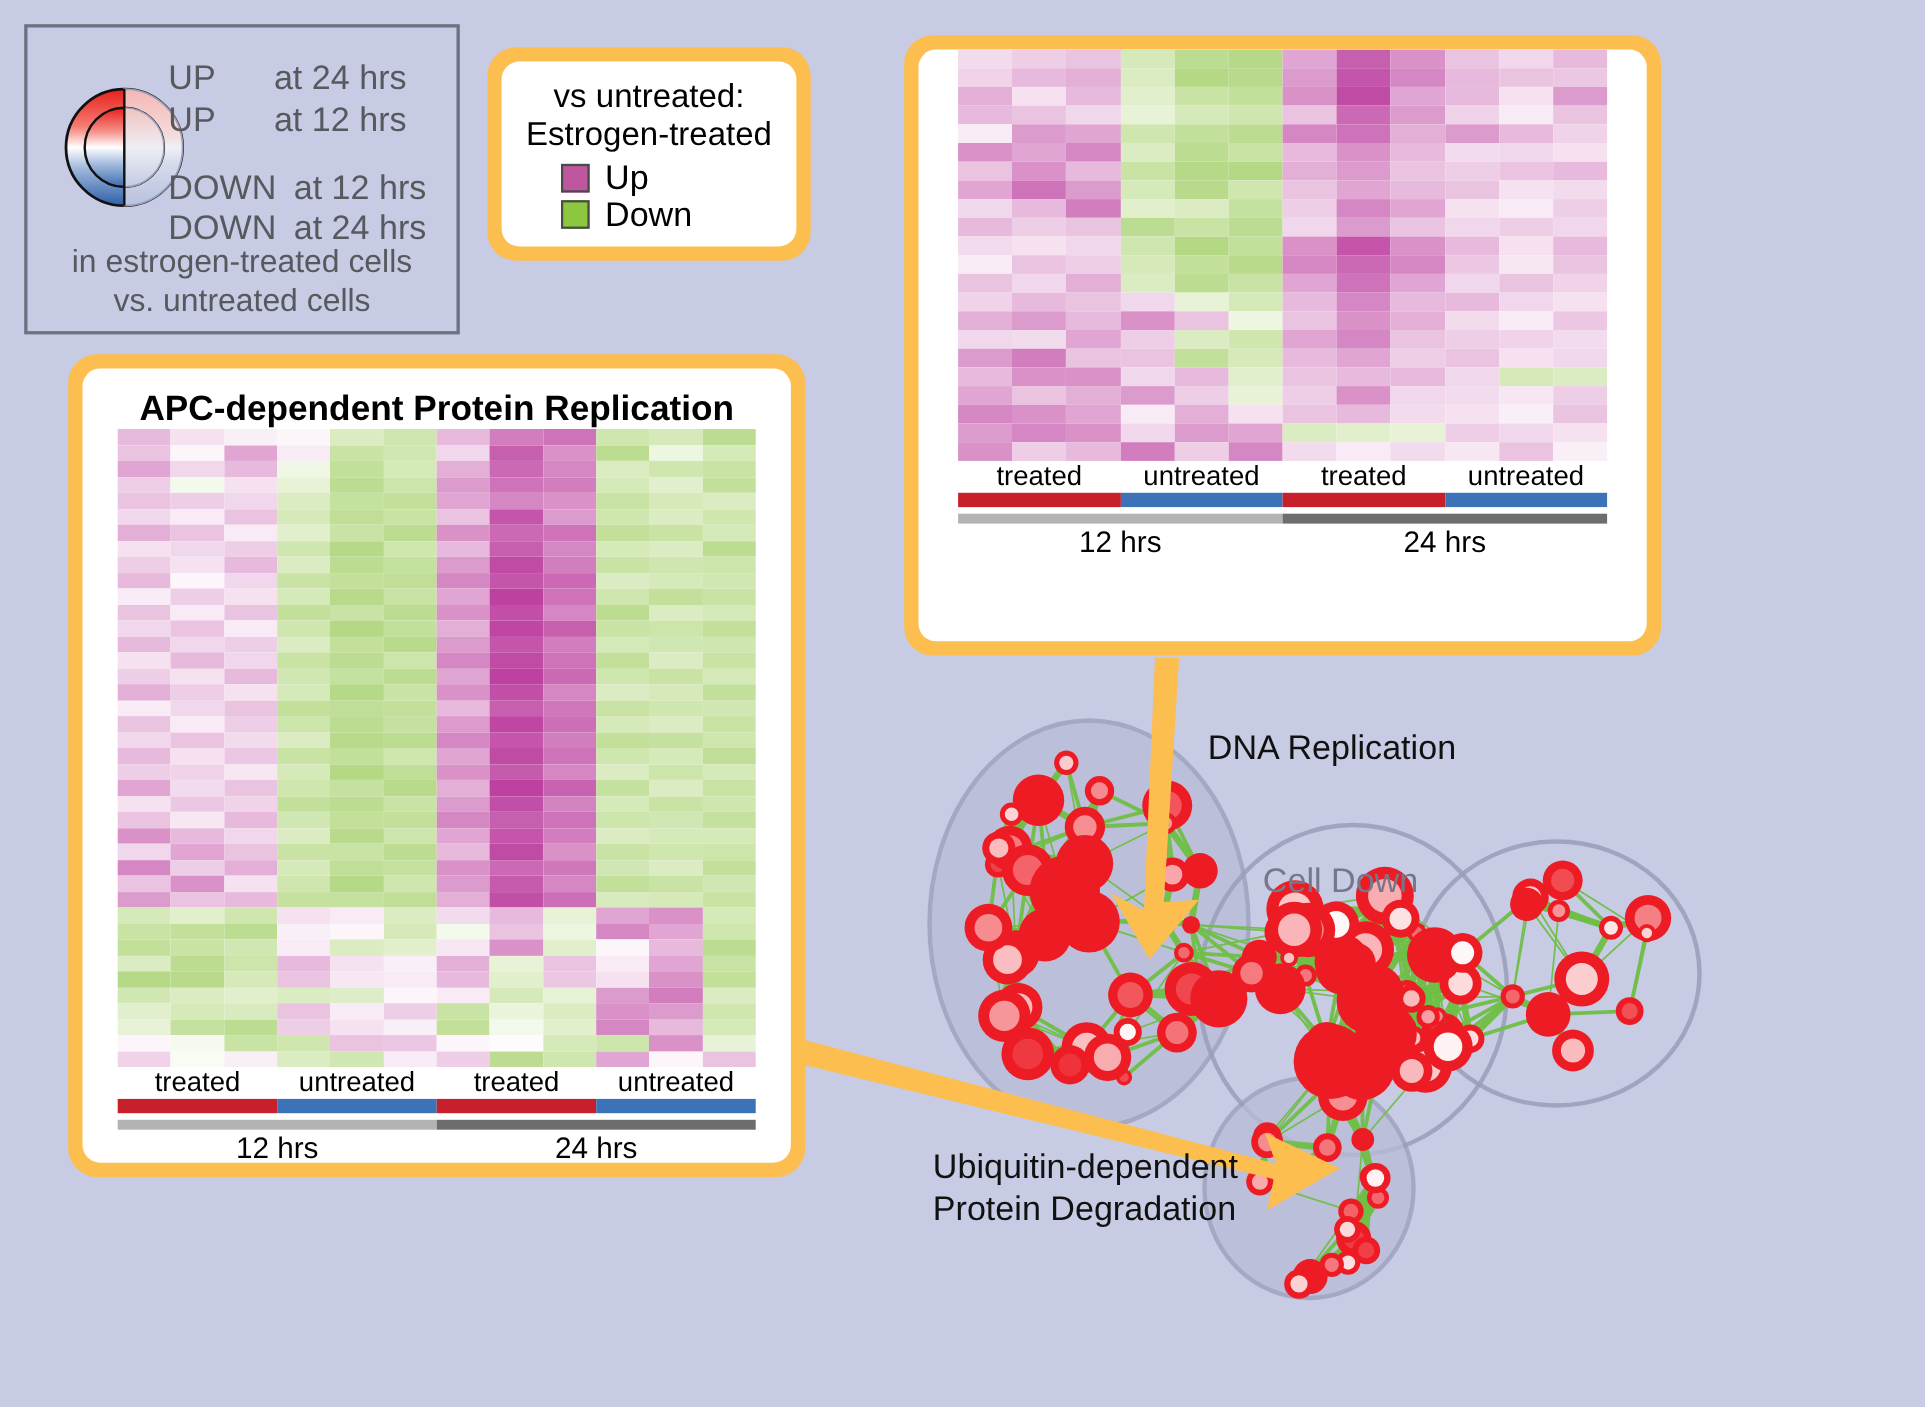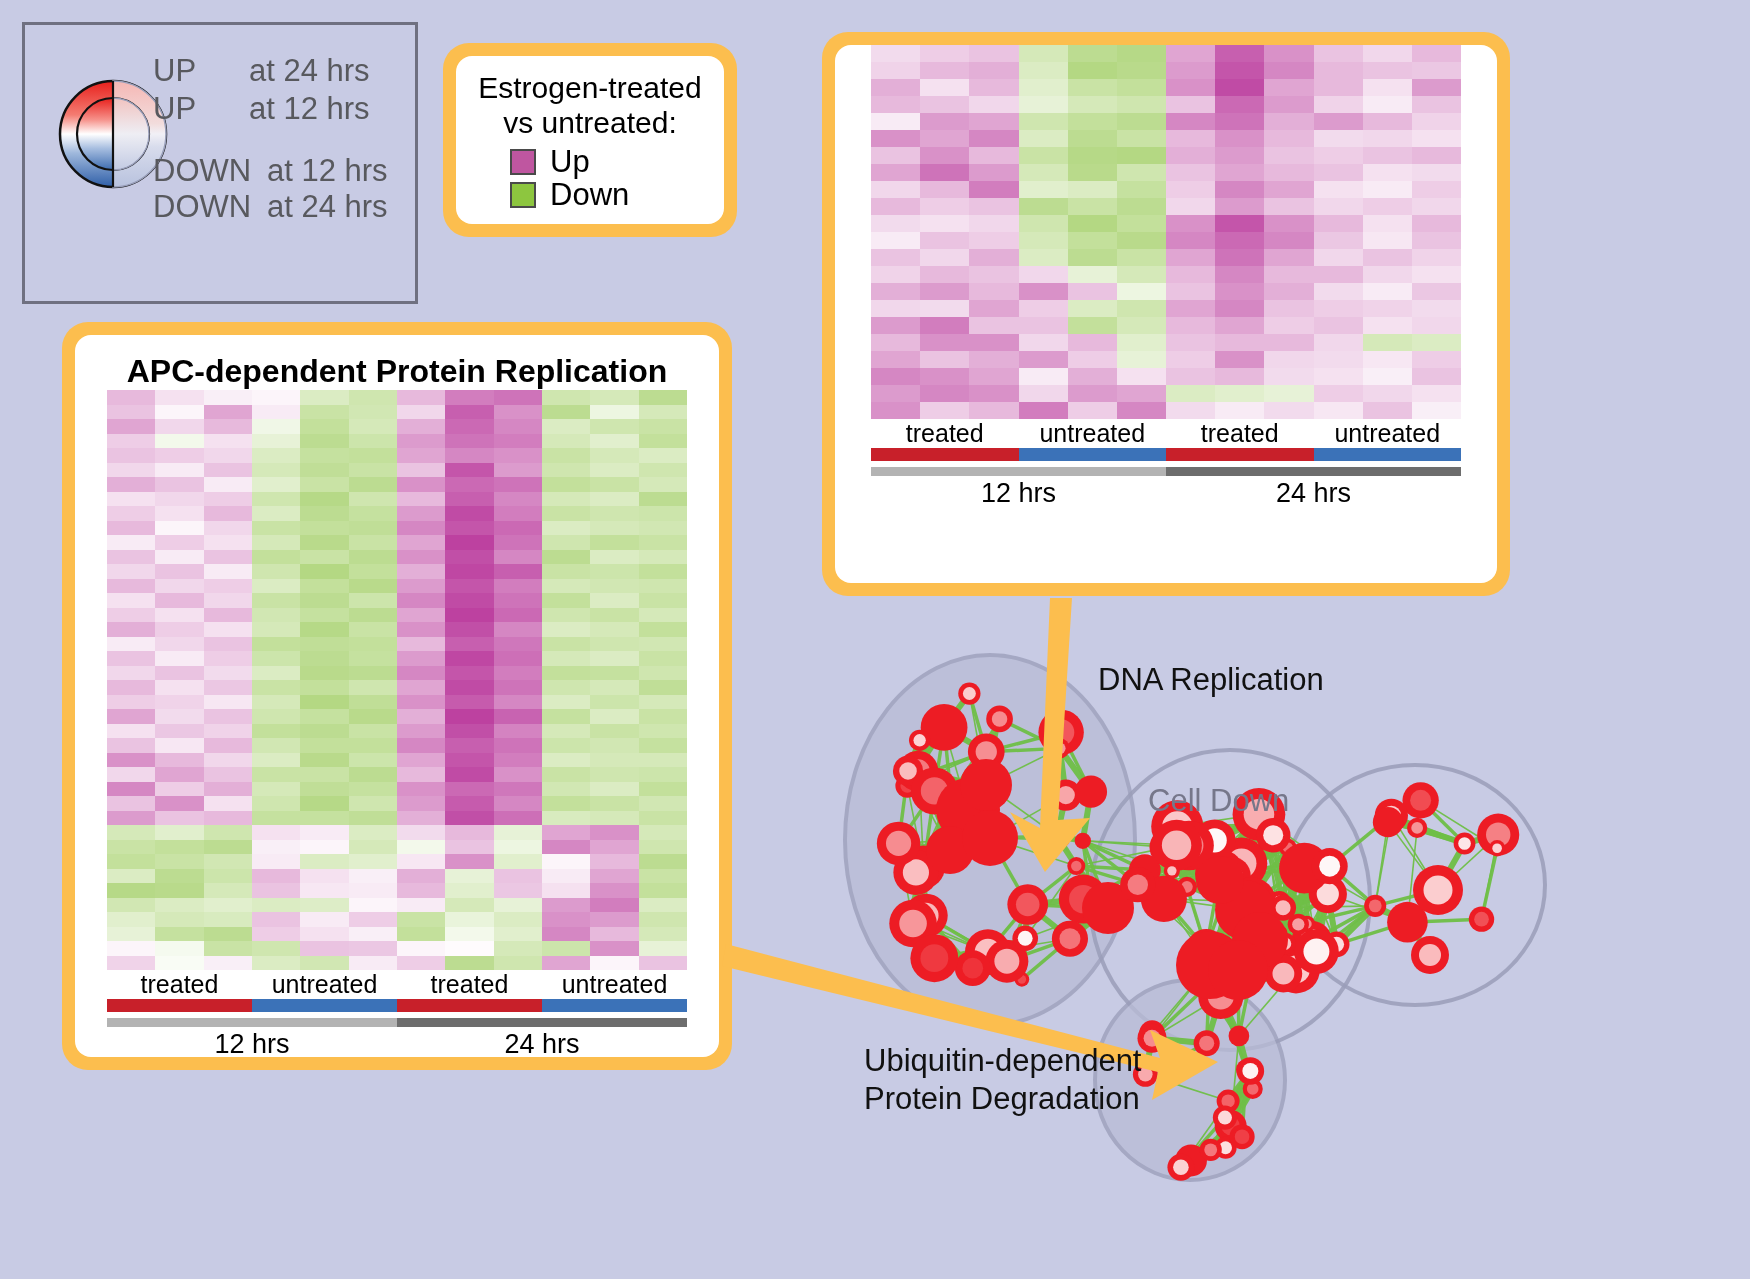--- a/index.html
+++ b/index.html
@@ -72,21 +72,21 @@
   .time-labels > div{flex:1 1 0;text-align:center;font-size:27px;color:#000;}
 
   
   #network{position:absolute;left:790px;top:610px;width:960px;height:669px;}
   #network svg{display:block;}
 
   .net-label{position:absolute;white-space:pre-line;}
   #lbl-dna{left:1098px;top:662px;font-size:31px;color:#111;}
   #lbl-cc{left:1148px;top:783px;font-size:31px;color:#76778a;}
   #lbl-mt{left:1378px;top:980px;font-size:31px;color:#76778a;line-height:1.24;text-align:left;}
-  #lbl-ub{left:848px;top:1042px;font-size:31px;color:#111;line-height:1.24;margin-left:16px;}
+  #lbl-ub{left:848px;top:1042px;font-size:31px;color:#111;line-height:1.24;}
 </style>
 </head>
 <body>
 
 <div class="root">
 
   <div id="wheel-legend">
     <div id="wheel-wrap">
       <svg class="wheel-svg" width="170" height="175" viewBox="0 0 170 175">
         <defs>
@@ -132,27 +132,31 @@
 
     <div class="wl-word" style="left:128px;top:66px;">UP</div>
     <div class="wl-row" style="left:224px;top:66px;">at 12 hrs</div>
 
     <div class="wl-word" style="left:128px;top:128px;">DOWN</div>
     <div class="wl-row" style="left:242px;top:128px;">at 12 hrs</div>
 
     <div class="wl-word" style="left:128px;top:164px;">DOWN</div>
     <div class="wl-row" style="left:242px;top:164px;">at 24 hrs</div>
 
+    <div id="wl-sub">
+      <div>in estrogen-treated cells</div>
+      <div>vs. untreated cells</div>
+    </div>
   </div>
 
   <div class="orange-panel" id="key-panel">
     <div class="inner">
       <div id="key-title">
+        <div>vs untreated:</div>
         <div>Estrogen-treated</div>
-        <div>vs untreated:</div>
       </div>
       <div class="key-rows">
         <div class="key-row">
           <span class="key-swatch" id="sw-up" style="background: rgb(191, 86, 160);"></span>
           <span class="key-label">Up</span>
         </div>
         <div class="key-row">
           <span class="key-swatch" id="sw-down" style="background: rgb(141, 198, 63);"></span>
           <span class="key-label">Down</span>
         </div>

